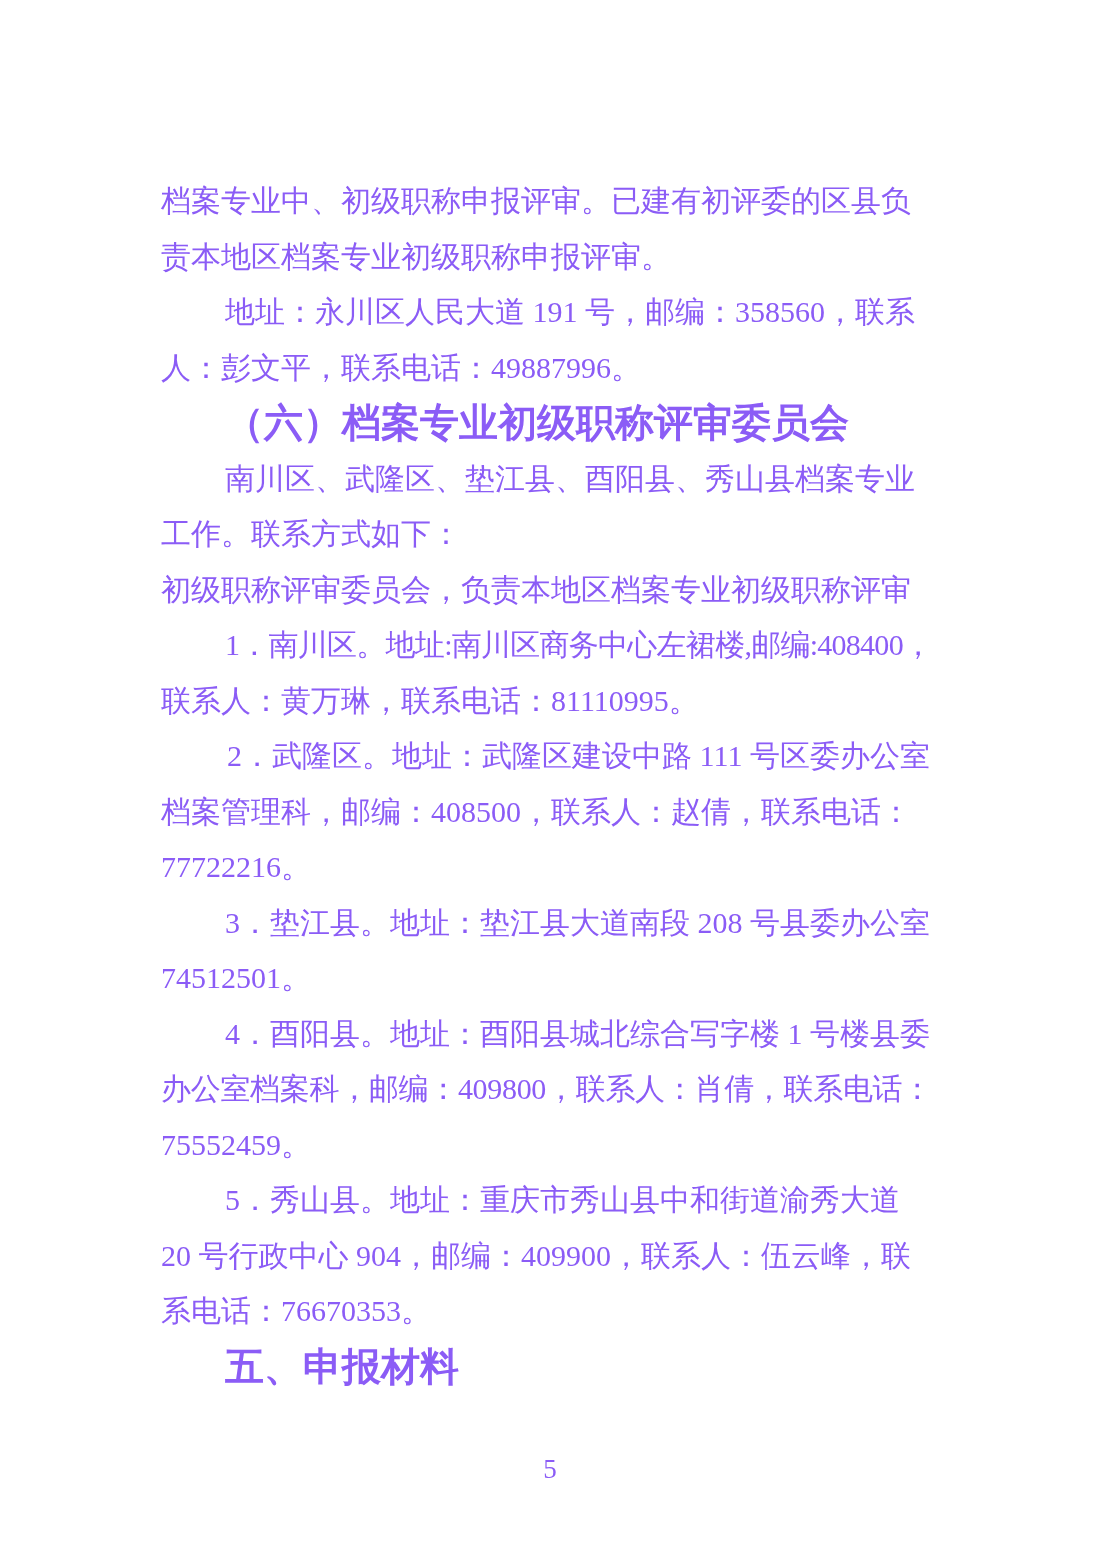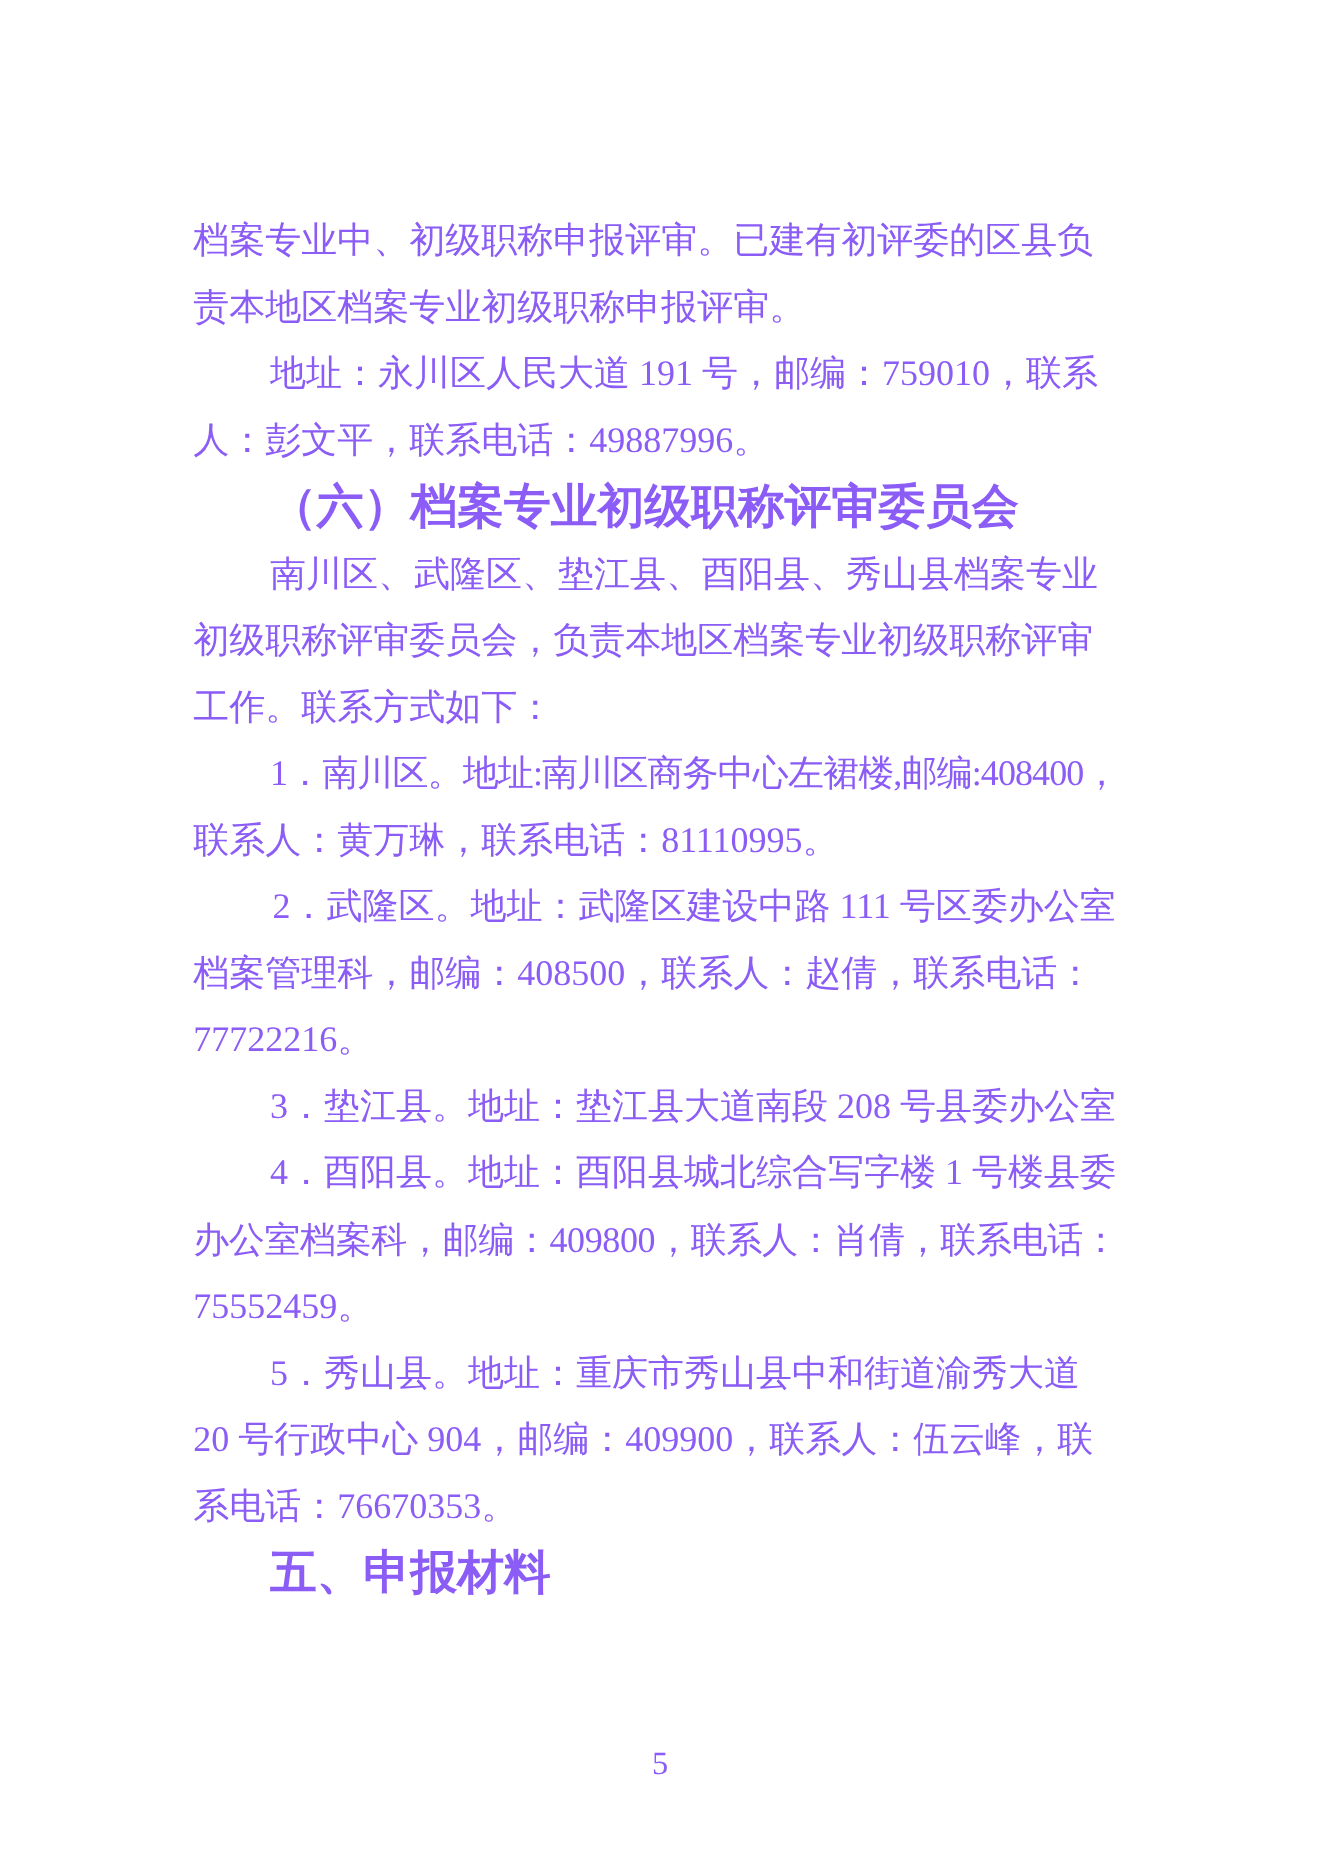--- a/index.html
+++ b/index.html
@@ -48,32 +48,33 @@
     line-height: 32px;
   }
 </style>
 </head>
 <body>
 
 <div class="page">
   <div class="text-block">
     <div class="line fill" style="letter-spacing: 0px;">档案专业中、初级职称申报评审。已建有初评委的区县负</div>
     <div class="line">责本地区档案专业初级职称申报评审。</div>
-    <div class="line indent fill" style="letter-spacing: 0px;">地址：永川区人民大道 191 号，邮编：759010，联系</div>
+    <div class="line indent fill" style="letter-spacing: 0px;">地址：永川区人民大道 191 号，邮编：358560，联系</div>
     <div class="line">人：彭文平，联系电话：49887996。</div>
     <div class="line indent heading">（六）档案专业初级职称评审委员会</div>
     <div class="line indent fill" style="letter-spacing: 0px;">南川区、武隆区、垫江县、酉阳县、秀山县档案专业</div>
+    <div class="line">工作。联系方式如下：</div>
     <div class="line fill" style="letter-spacing: 0px;">初级职称评审委员会，负责本地区档案专业初级职称评审</div>
-    <div class="line">工作。联系方式如下：</div>
     <div class="line indent fill" style="letter-spacing: -0.733333px;">1．南川区。地址:南川区商务中心左裙楼,邮编:408400，</div>
     <div class="line">联系人：黄万琳，联系电话：81110995。</div>
     <div class="line indent fill" style="letter-spacing: 0px; text-align: center;">2．武隆区。地址：武隆区建设中路 111 号区委办公室</div>
     <div class="line fill" style="letter-spacing: 0px;">档案管理科，邮编：408500，联系人：赵倩，联系电话：</div>
     <div class="line">77722216。</div>
     <div class="line indent fill" style="letter-spacing: 0px;">3．垫江县。地址：垫江县大道南段 208 号县委办公室</div>
+    <div class="line">74512501。</div>
     <div class="line indent fill" style="letter-spacing: 0px;">4．酉阳县。地址：酉阳县城北综合写字楼 1 号楼县委</div>
     <div class="line fill" style="letter-spacing: -0.310345px;">办公室档案科，邮编：409800，联系人：肖倩，联系电话：</div>
     <div class="line">75552459。</div>
     <div class="line indent fill" style="letter-spacing: 0px;">5．秀山县。地址：重庆市秀山县中和街道渝秀大道</div>
     <div class="line fill" style="letter-spacing: 0px;">20 号行政中心 904，邮编：409900，联系人：伍云峰，联</div>
     <div class="line">系电话：76670353。</div>
     <div class="line indent heading">五、申报材料</div>
   </div>
   <div class="page-number">5</div>
 </div>

